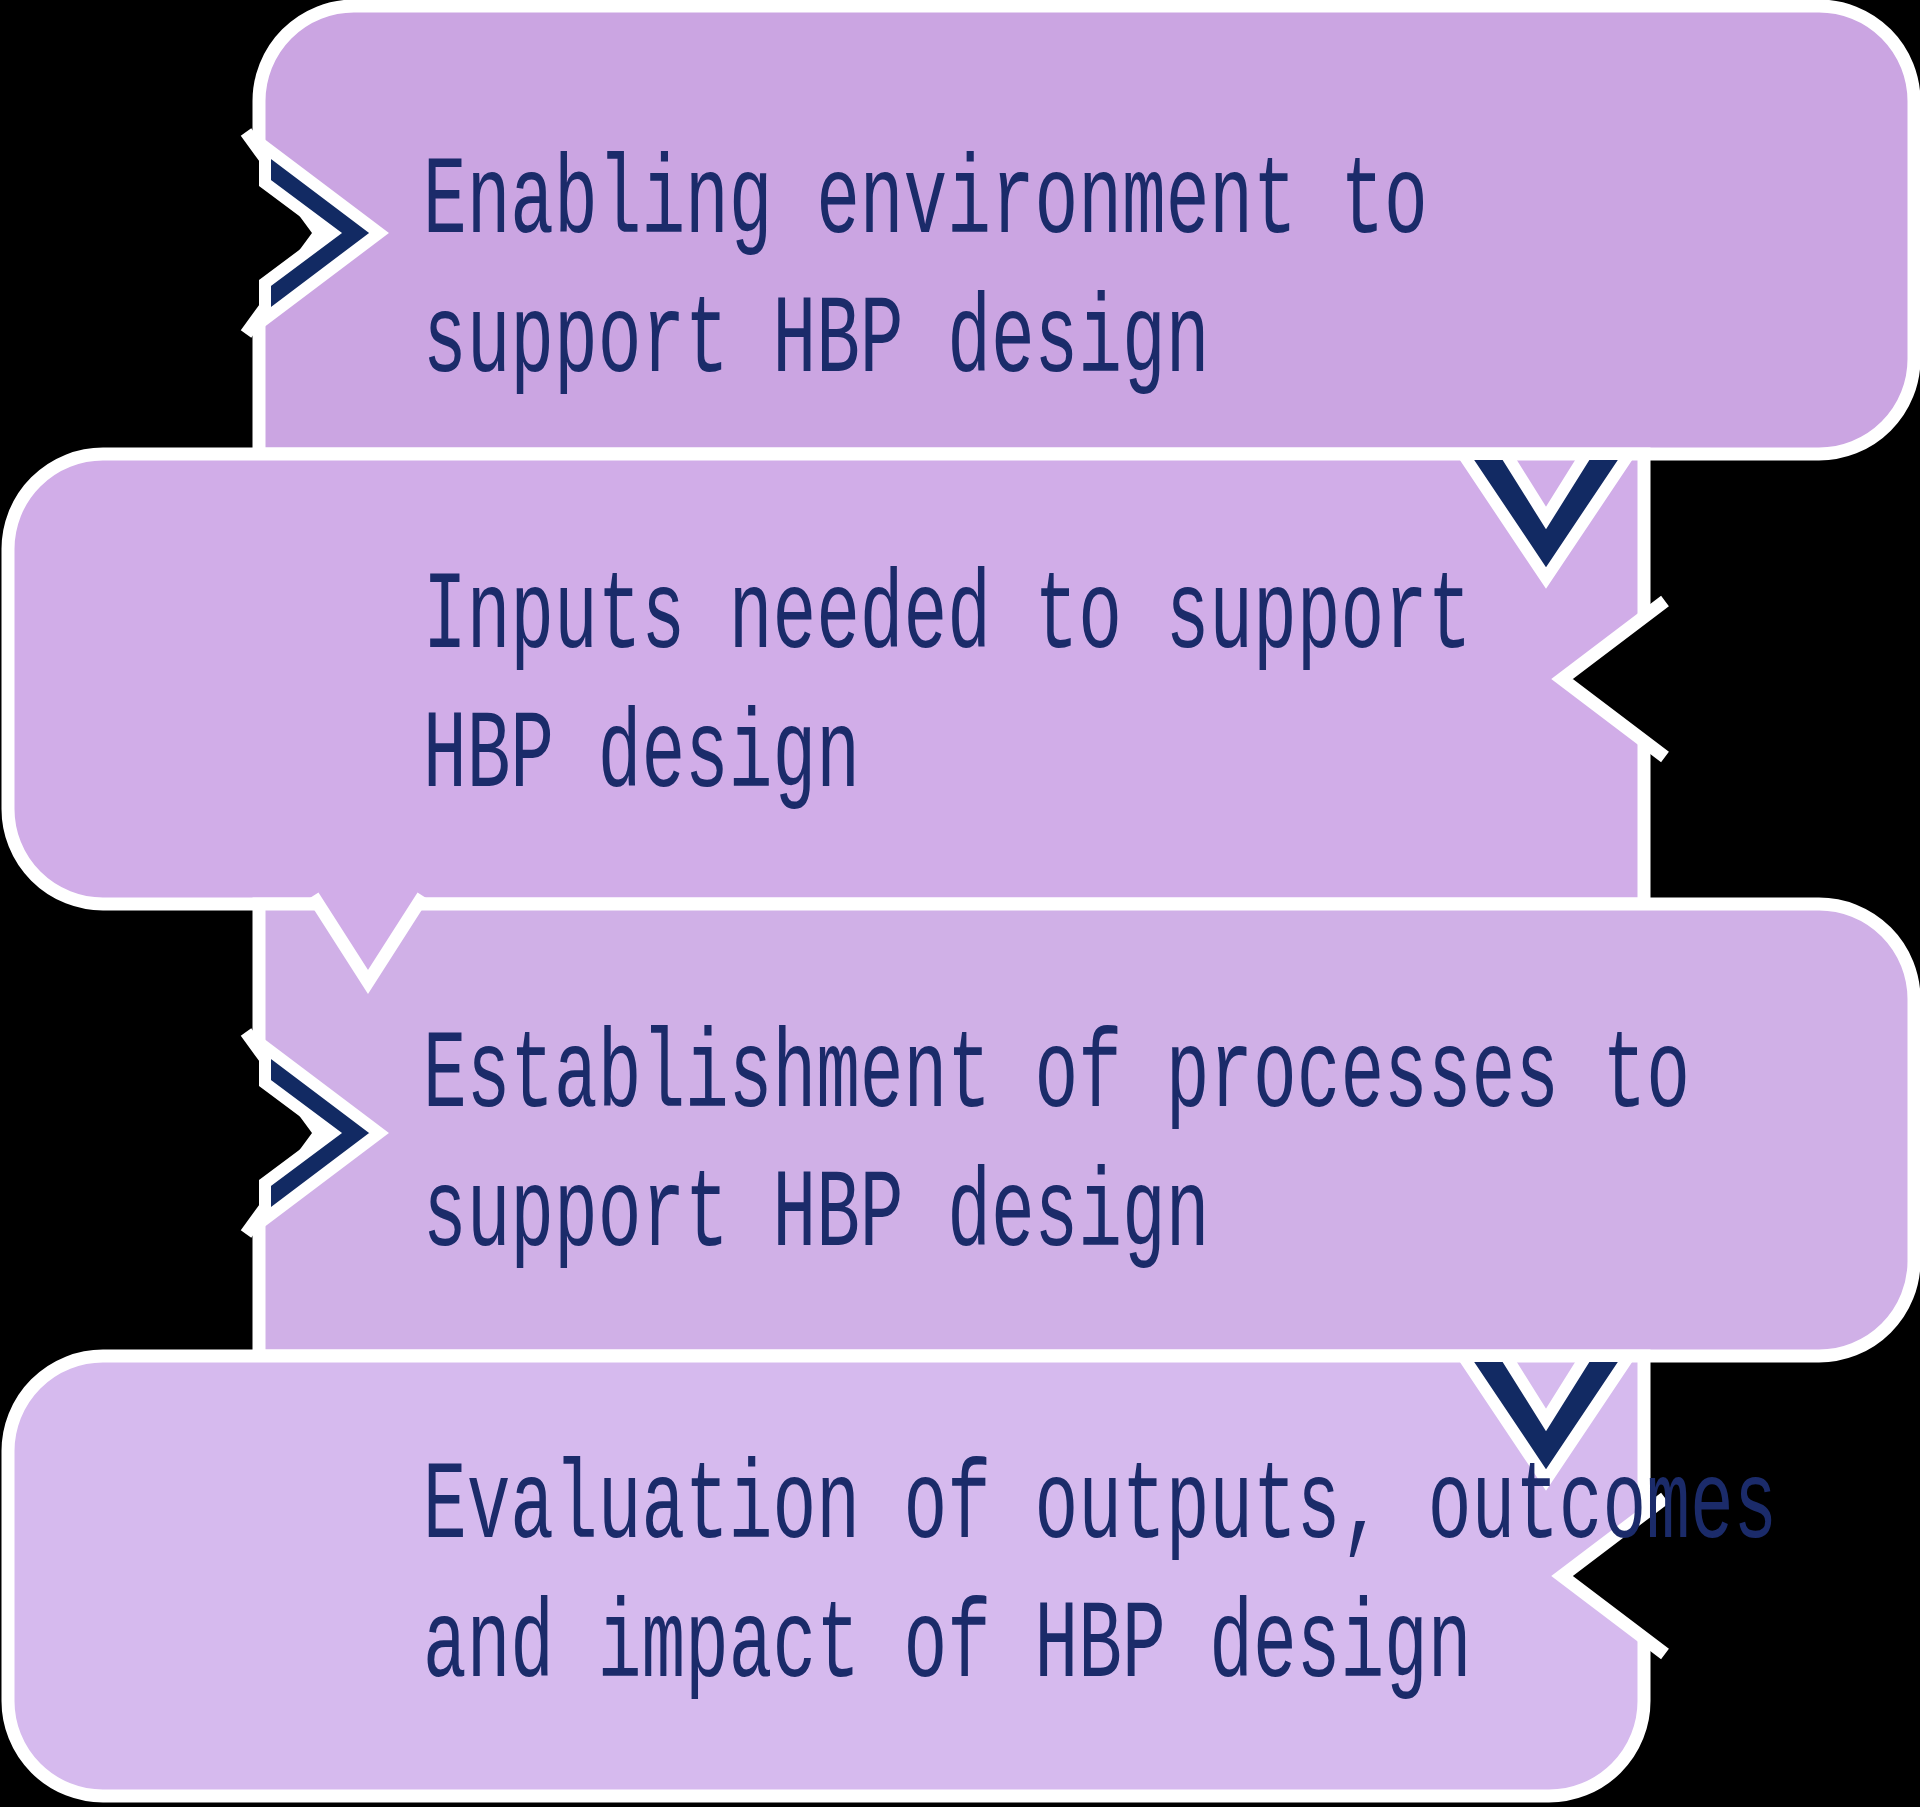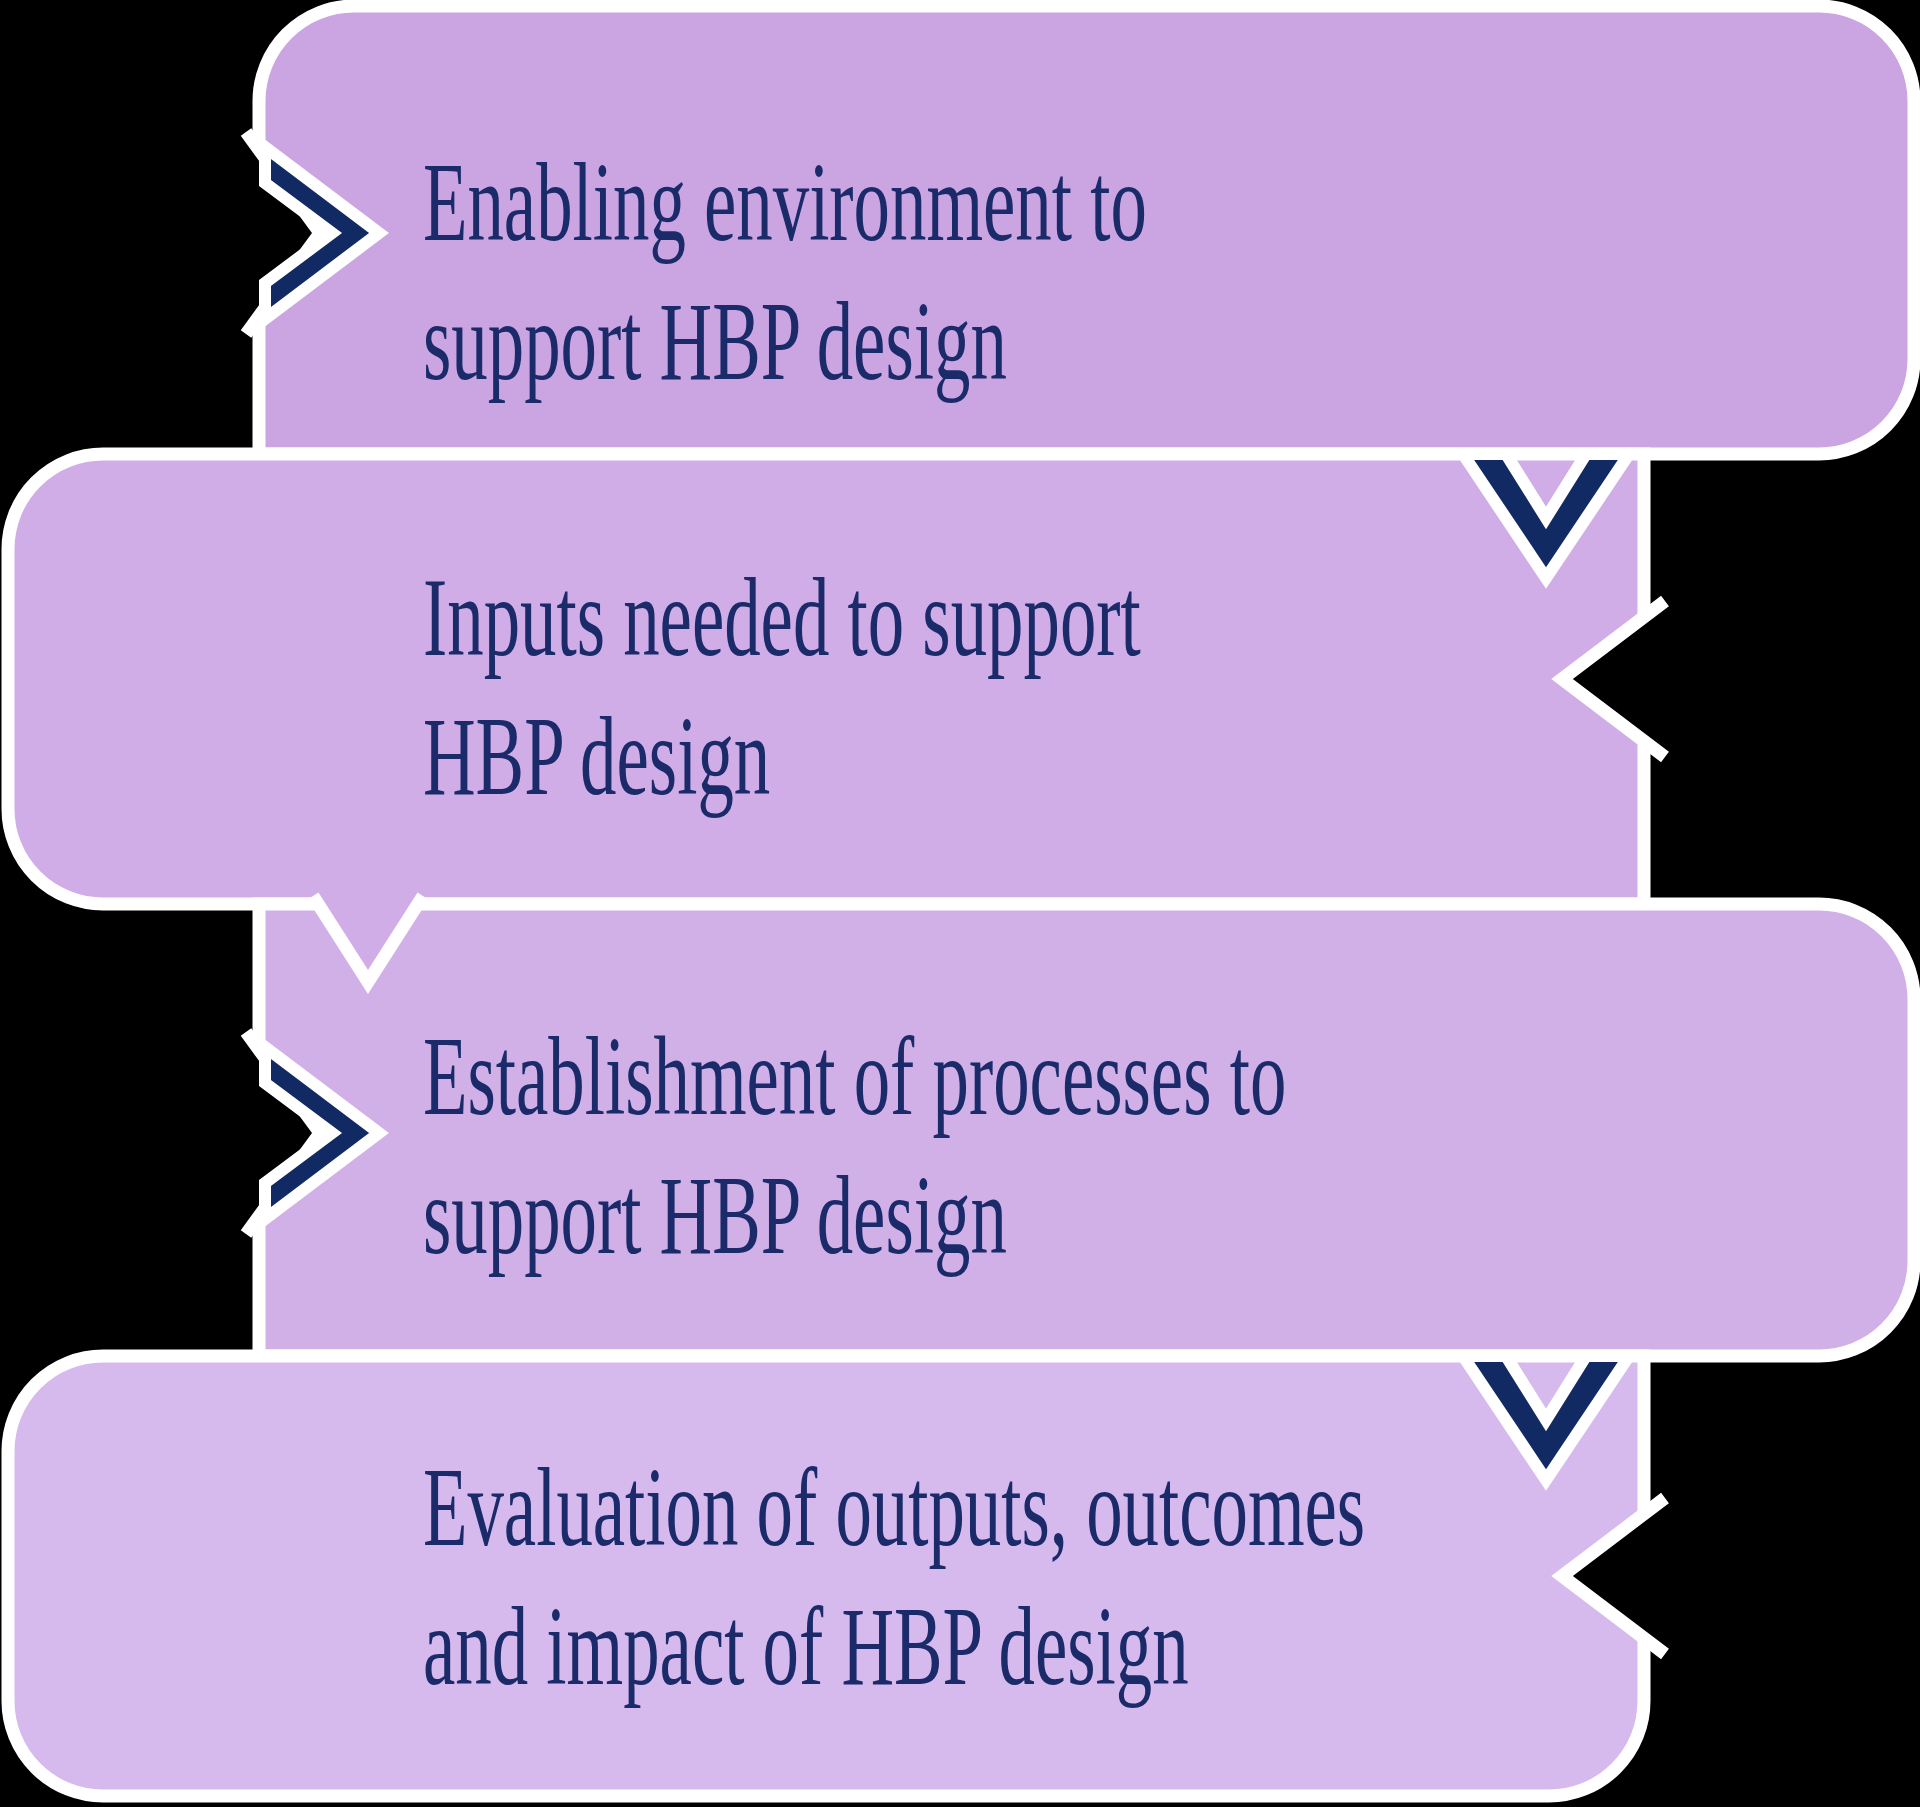--- a/index.html
+++ b/index.html
@@ -3,21 +3,21 @@
 <meta charset="utf-8">
 <style>
   html, body { margin: 0; padding: 0; }
   body { background: #000; }
   .stage {
     position: relative;
     width: 1920px;
     height: 1807px;
     background: #000;
     overflow: hidden;
-    font-family: Liberation Serif, serif;
+    font-family: Liberation Mono, monospace;
   }
   .stage svg { position: absolute; left: 0; top: 0; }
   .step-label {
     position: absolute;
     left: 423px;
     font-size: 112px;
     line-height: 139px;
     font-weight: normal;
     color: #1b2b6a;
     white-space: nowrap;

